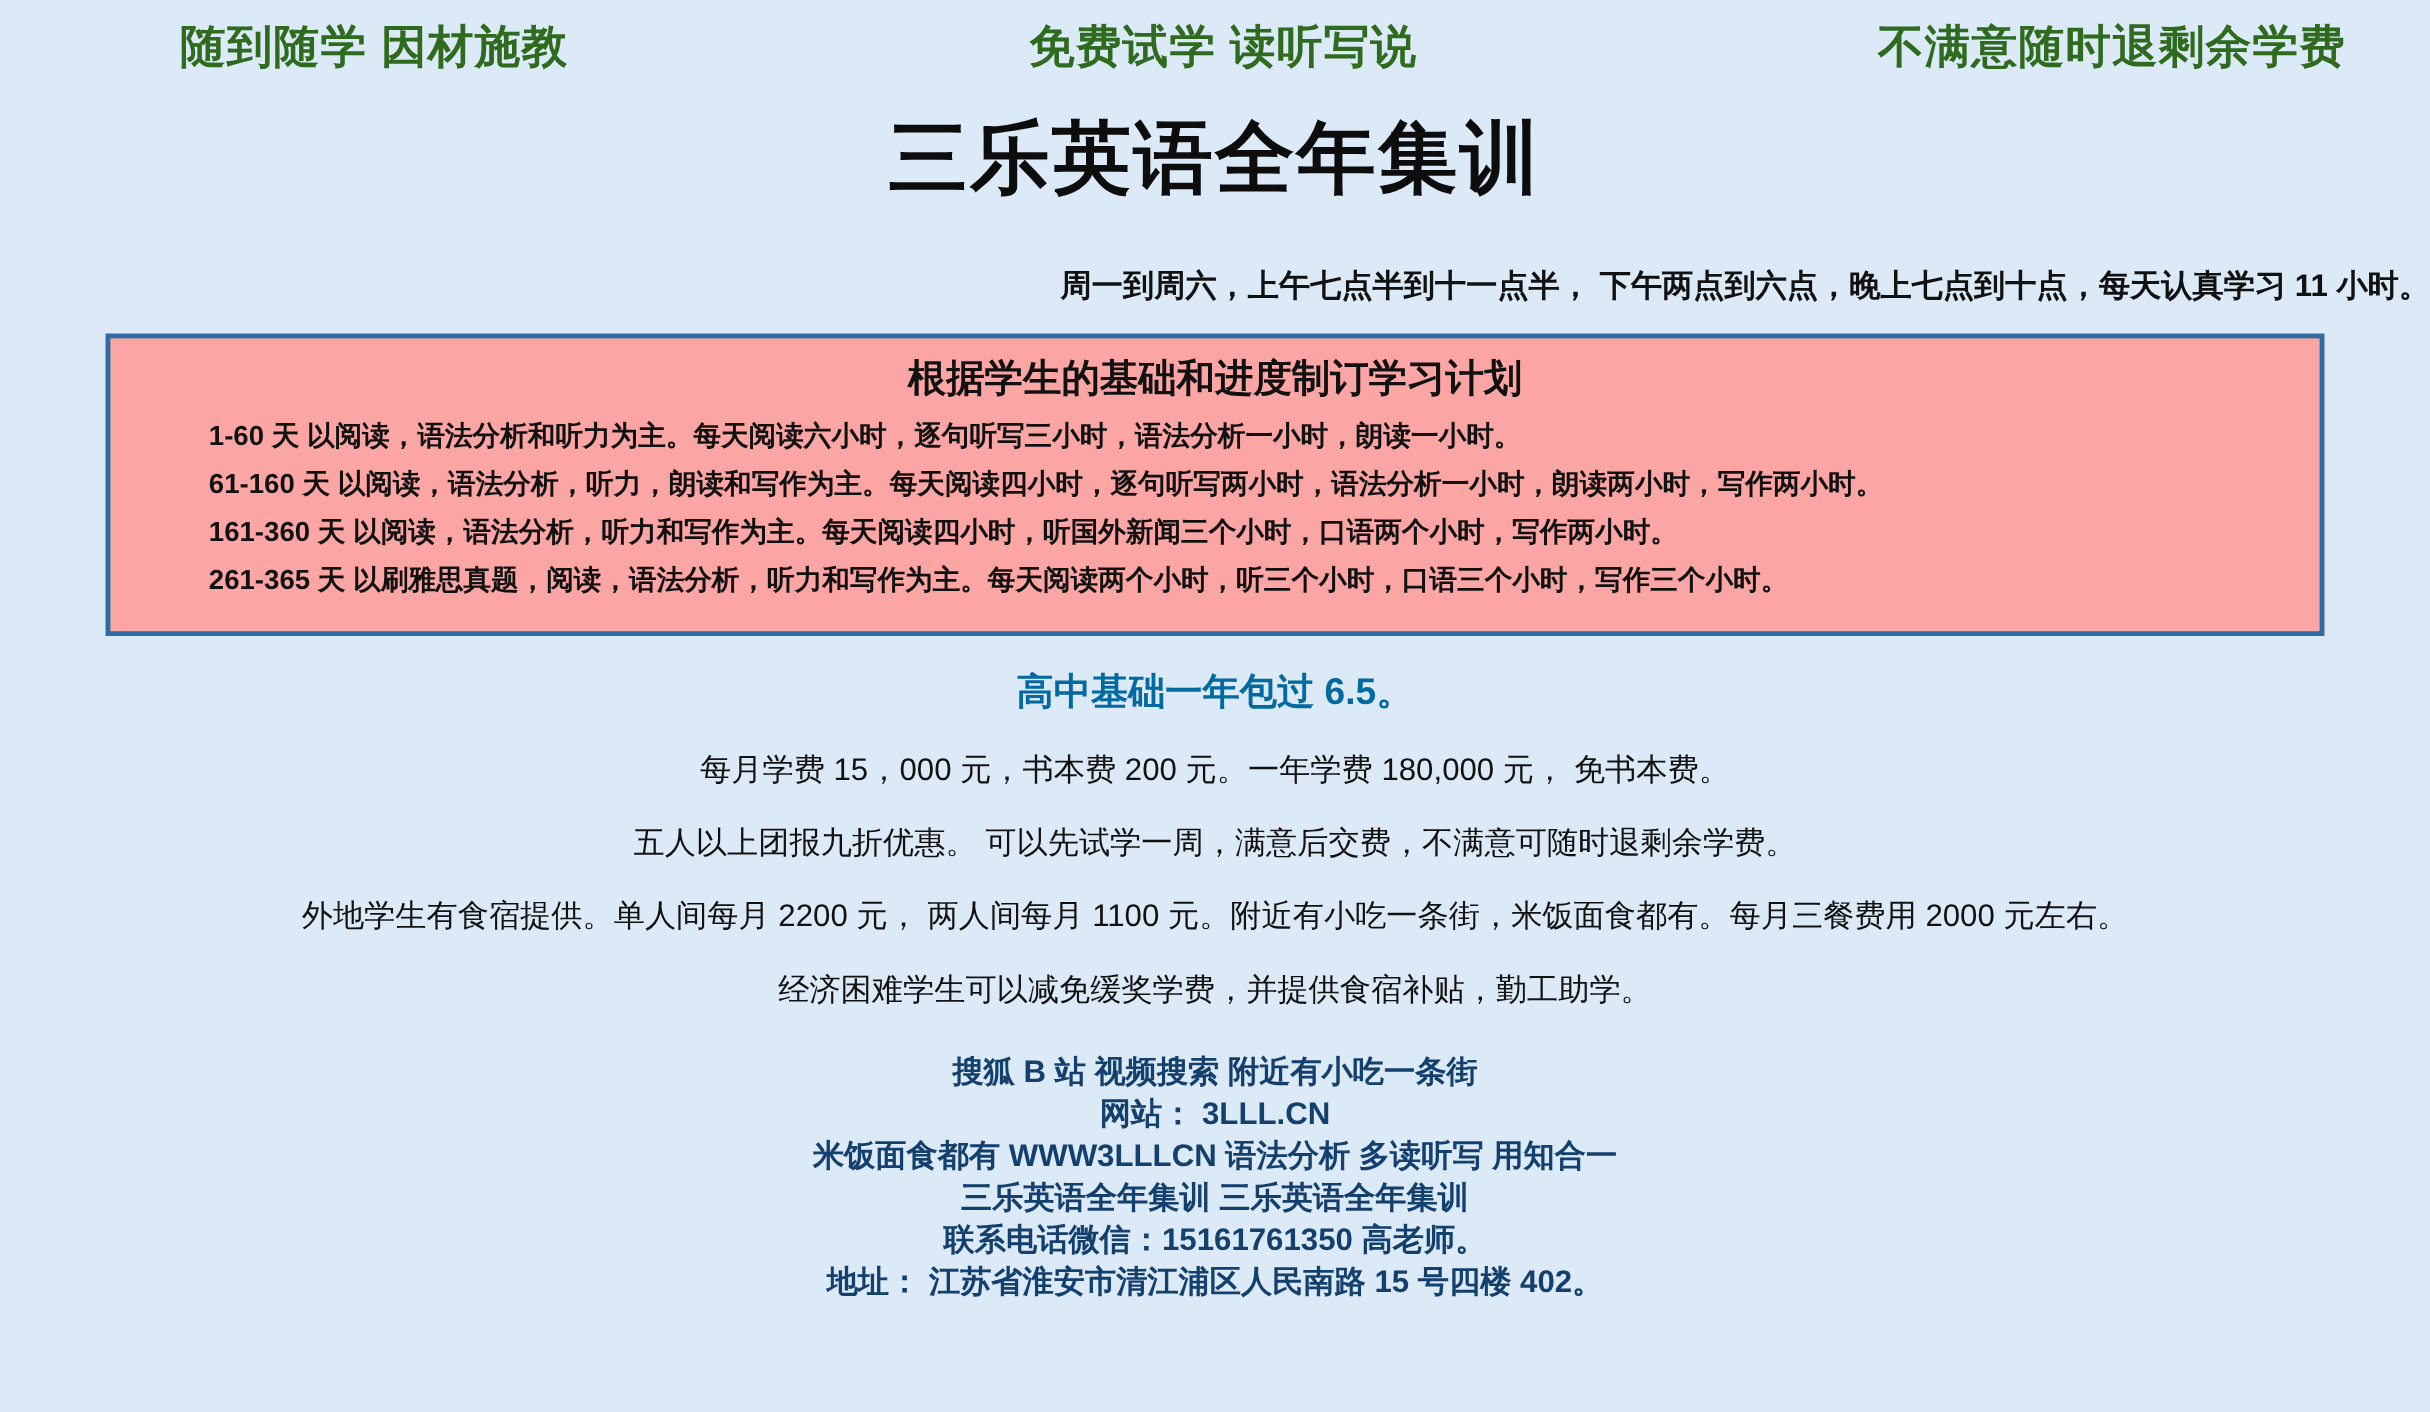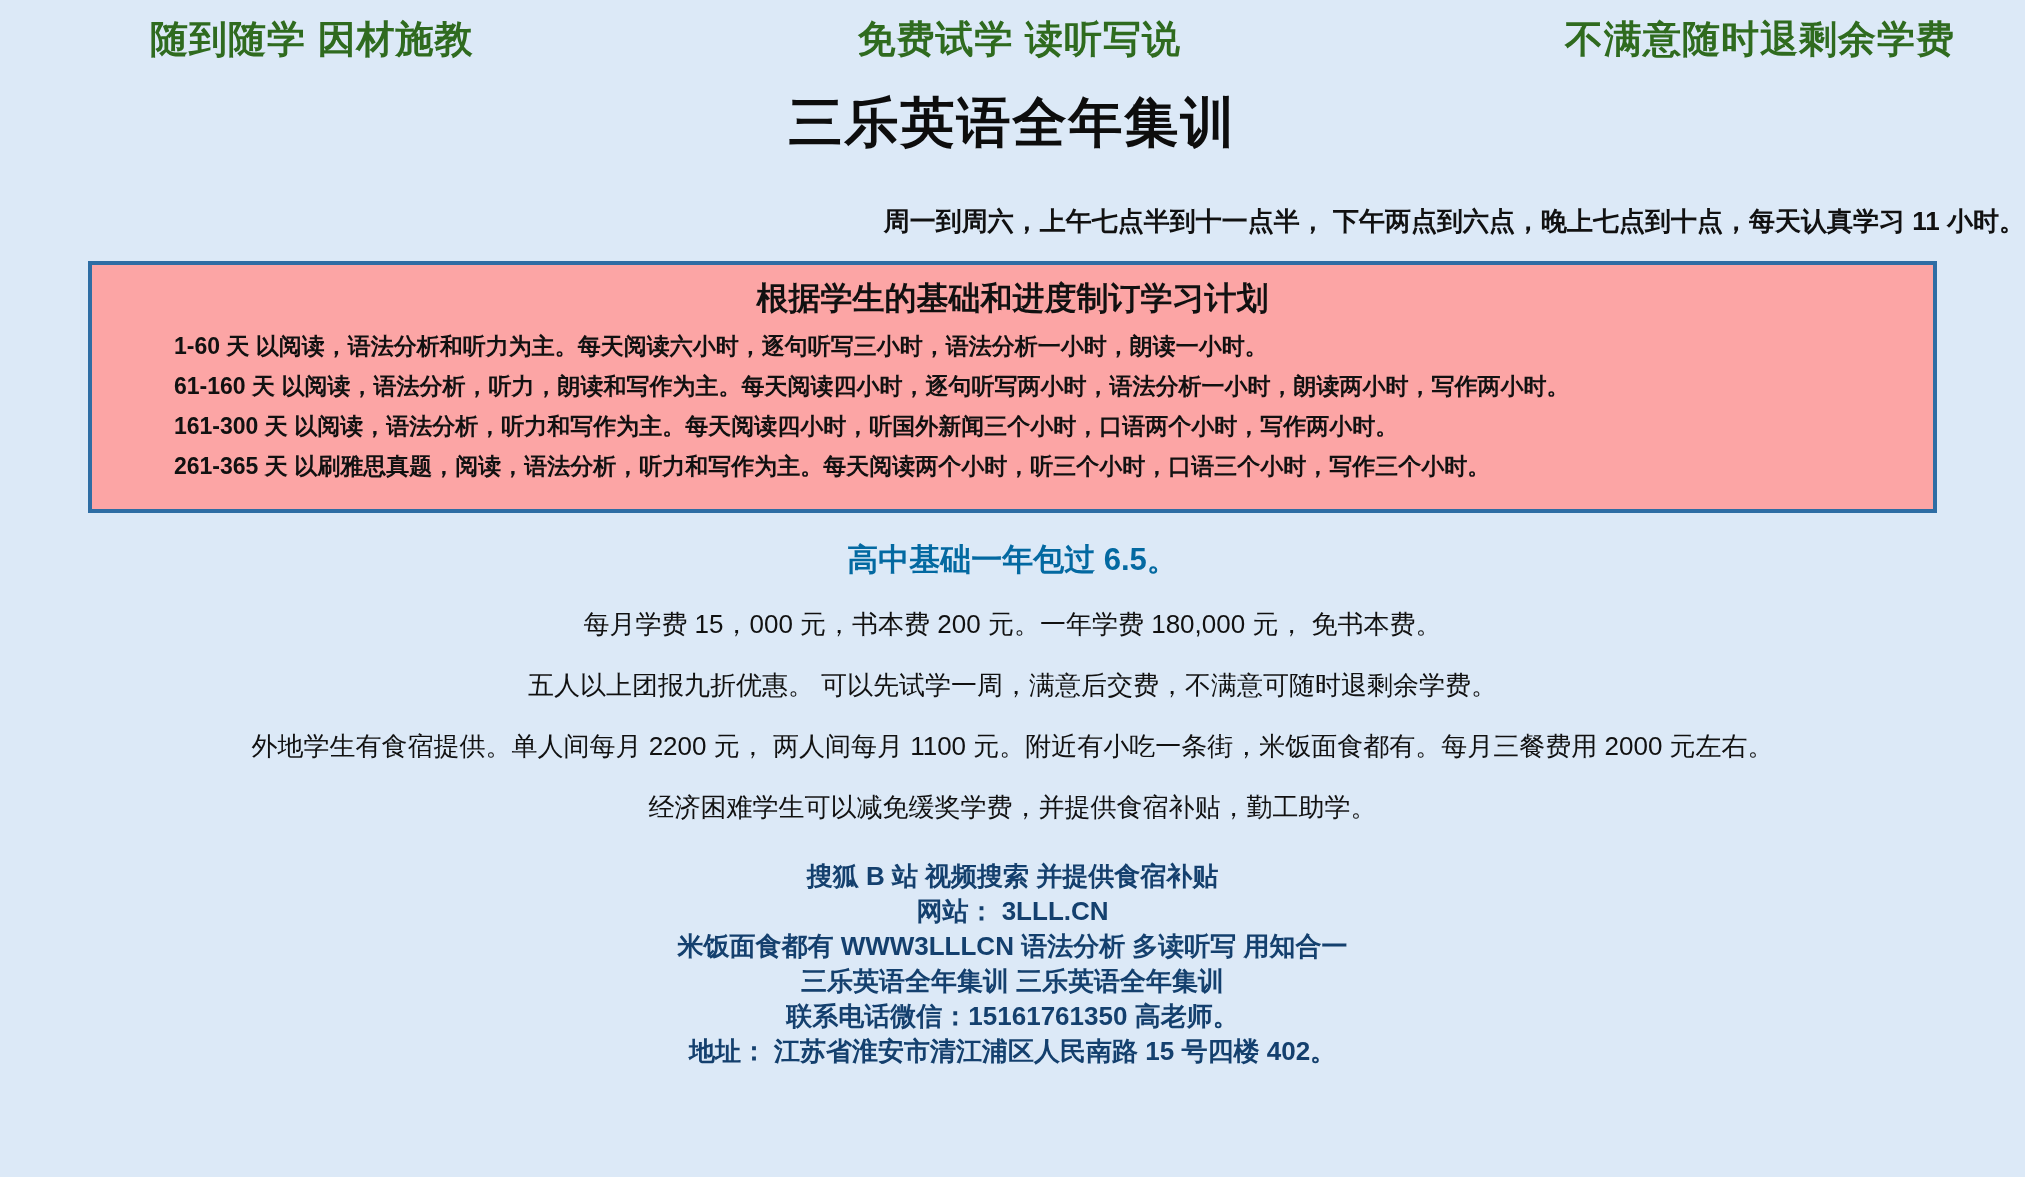--- a/index.html
+++ b/index.html
@@ -37,21 +37,21 @@
   }
   .slogan.mid {
     margin-left: 40px;
   }
   .slogan.right {
     margin-right: 10px;
   }
   
   .main-title {
     text-align: center;
-    font-size: 54px;
+    font-size: 66px;
     font-weight: bold;
     color: #0d0d0d;
     margin-top: 22px;
     letter-spacing: 2px;
   }
   
   .schedule-line {
     text-align: right;
     font-size: 26px;
     color: #111;
@@ -118,31 +118,31 @@
   </div>
 
   <div class="main-title">三乐英语全年集训</div>
 
   <div class="schedule-line">周一到周六，上午七点半到十一点半，  下午两点到六点，晚上七点到十点，每天认真学习 11 小时。</div>
 
   <div class="plan-box">
     <div class="plan-title">根据学生的基础和进度制订学习计划</div>
     <div class="plan-item">1-60 天  以阅读，语法分析和听力为主。每天阅读六小时，逐句听写三小时，语法分析一小时，朗读一小时。</div>
     <div class="plan-item">61-160 天  以阅读，语法分析，听力，朗读和写作为主。每天阅读四小时，逐句听写两小时，语法分析一小时，朗读两小时，写作两小时。</div>
-    <div class="plan-item">161-300 天  以阅读，语法分析，听力和写作为主。每天阅读四小时，听国外新闻三个小时，口语两个小时，写作两小时。</div>
+    <div class="plan-item">161-360 天  以阅读，语法分析，听力和写作为主。每天阅读四小时，听国外新闻三个小时，口语两个小时，写作两小时。</div>
     <div class="plan-item">261-365 天  以刷雅思真题，阅读，语法分析，听力和写作为主。每天阅读两个小时，听三个小时，口语三个小时，写作三个小时。</div>
   </div>
 
   <div class="promise">高中基础一年包过 6.5。</div>
 
   <div class="info-line">每月学费 15，000 元，书本费 200 元。一年学费 180,000 元，  免书本费。</div>
   <div class="info-line">五人以上团报九折优惠。  可以先试学一周，满意后交费，不满意可随时退剩余学费。</div>
   <div class="info-line">外地学生有食宿提供。单人间每月 2200 元，  两人间每月 1100 元。附近有小吃一条街，米饭面食都有。每月三餐费用 2000 元左右。</div>
   <div class="info-line">经济困难学生可以减免缓奖学费，并提供食宿补贴，勤工助学。</div>
 
-  <div class="contact-line first">搜狐  B 站  视频搜索  并提供食宿补贴</div>
+  <div class="contact-line first">搜狐  B 站  视频搜索  附近有小吃一条街</div>
   <div class="contact-line">网站：   3LLL.CN</div>
   <div class="contact-line">米饭面食都有  WWW3LLLCN  语法分析  多读听写  用知合一</div>
   <div class="contact-line">三乐英语全年集训  三乐英语全年集训</div>
   <div class="contact-line">联系电话微信：15161761350    高老师。</div>
   <div class="contact-line">地址：   江苏省淮安市清江浦区人民南路 15 号四楼 402。</div>
 
 </div>
 
 </body></html>

